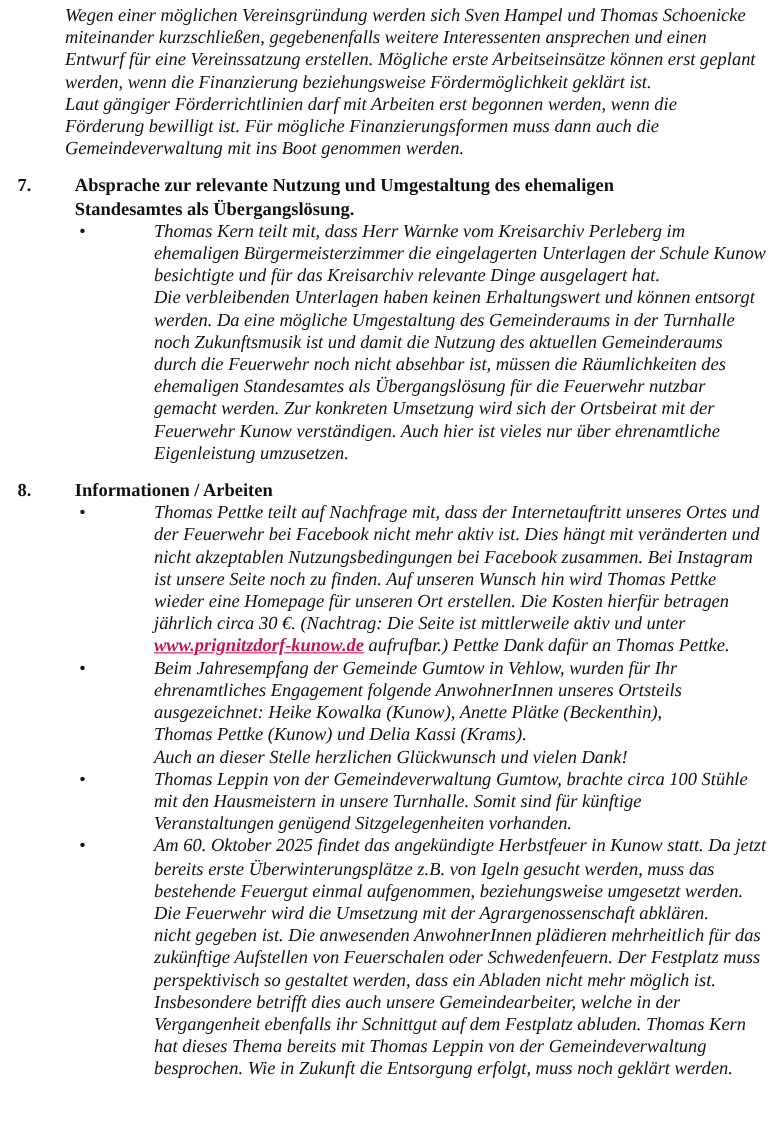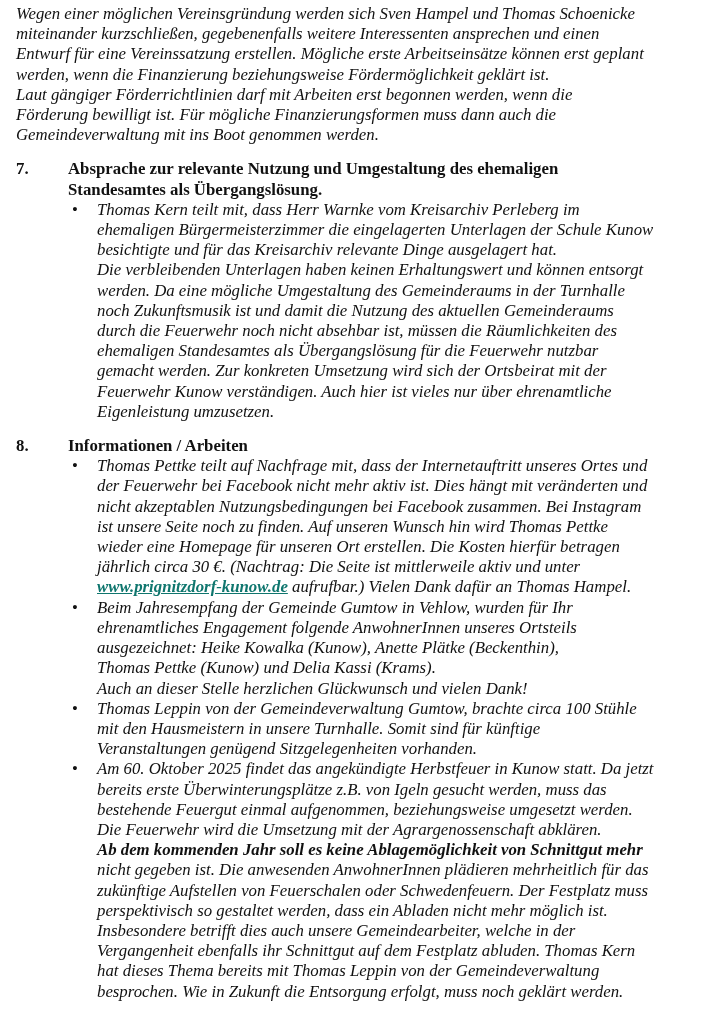--- a/index.html
+++ b/index.html
@@ -16,41 +16,42 @@
     line-height: 20.2px;
     color: #111111;
   }
   .doc {
     padding: 4px 14px 0 16px;
   }
   
   .txt {
     font-style: italic;
     white-space: pre;
+    margin-left: 43px;
   }
   .bold { font-weight: bold; }
   .section-head {
     display: grid;
     grid-template-columns: 52px 1fr;
     margin-top: 14px;
     font-weight: bold;
     font-style: normal;
     white-space: pre;
   }
   .bullet {
     display: grid;
     grid-template-columns: 25px 1fr;
     margin-left: 56px;
   }
   .bullet-marker {
     font-style: normal;
     color: #111111;
   }
   a.site-link {
-    color: #0f766e;
+    color: #be185d;
     font-weight: bold;
     font-style: italic;
     text-decoration: underline;
     cursor: pointer;
   }
 </style>
 </head>
 <body>
 
 <div class="doc">
@@ -91,21 +92,21 @@
 
   <div class="bullet">
     <div class="bullet-marker">•</div>
     <div>
       <div class="txt">Thomas Pettke teilt auf Nachfrage mit, dass der Internetauftritt unseres Ortes und
 der Feuerwehr bei Facebook nicht mehr aktiv ist. Dies hängt mit veränderten und
 nicht akzeptablen Nutzungsbedingungen bei Facebook zusammen. Bei Instagram
 ist unsere Seite noch zu finden. Auf unseren Wunsch hin wird Thomas Pettke
 wieder eine Homepage für unseren Ort erstellen. Die Kosten hierfür betragen
 jährlich circa 30 €. (Nachtrag: Die Seite ist mittlerweile aktiv und unter</div>
-      <div class="txt"><a class="site-link">www.prignitzdorf-kunow.de</a><span> aufrufbar.) Vielen Dank dafür an Thomas Hampel.</span></div>
+      <div class="txt"><a class="site-link">www.prignitzdorf-kunow.de</a><span> aufrufbar.) Pettke Dank dafür an Thomas Pettke.</span></div>
     </div>
   </div>
 
   <div class="bullet">
     <div class="bullet-marker">•</div>
     <div class="txt">Beim Jahresempfang der Gemeinde Gumtow in Vehlow, wurden für Ihr
 ehrenamtliches Engagement folgende AnwohnerInnen unseres Ortsteils
 ausgezeichnet: Heike Kowalka (Kunow), Anette Plätke (Beckenthin),
 Thomas Pettke (Kunow) und Delia Kassi (Krams).
 Auch an dieser Stelle herzlichen Glückwunsch und vielen Dank!</div>
@@ -118,21 +119,20 @@
 Veranstaltungen genügend Sitzgelegenheiten vorhanden.</div>
   </div>
 
   <div class="bullet">
     <div class="bullet-marker">•</div>
     <div>
       <div class="txt">Am 60. Oktober 2025 findet das angekündigte Herbstfeuer in Kunow statt. Da jetzt
 bereits erste Überwinterungsplätze z.B. von Igeln gesucht werden, muss das
 bestehende Feuergut einmal aufgenommen, beziehungsweise umgesetzt werden.
 Die Feuerwehr wird die Umsetzung mit der Agrargenossenschaft abklären.</div>
-      <div class="txt bold">Ab dem kommenden Jahr soll es keine Ablagemöglichkeit von Schnittgut mehr</div>
       <div class="txt">nicht gegeben ist. Die anwesenden AnwohnerInnen plädieren mehrheitlich für das
 zukünftige Aufstellen von Feuerschalen oder Schwedenfeuern. Der Festplatz muss
 perspektivisch so gestaltet werden, dass ein Abladen nicht mehr möglich ist.
 Insbesondere betrifft dies auch unsere Gemeindearbeiter, welche in der
 Vergangenheit ebenfalls ihr Schnittgut auf dem Festplatz abluden. Thomas Kern
 hat dieses Thema bereits mit Thomas Leppin von der Gemeindeverwaltung
 besprochen. Wie in Zukunft die Entsorgung erfolgt, muss noch geklärt werden.</div>
     </div>
   </div>
 

